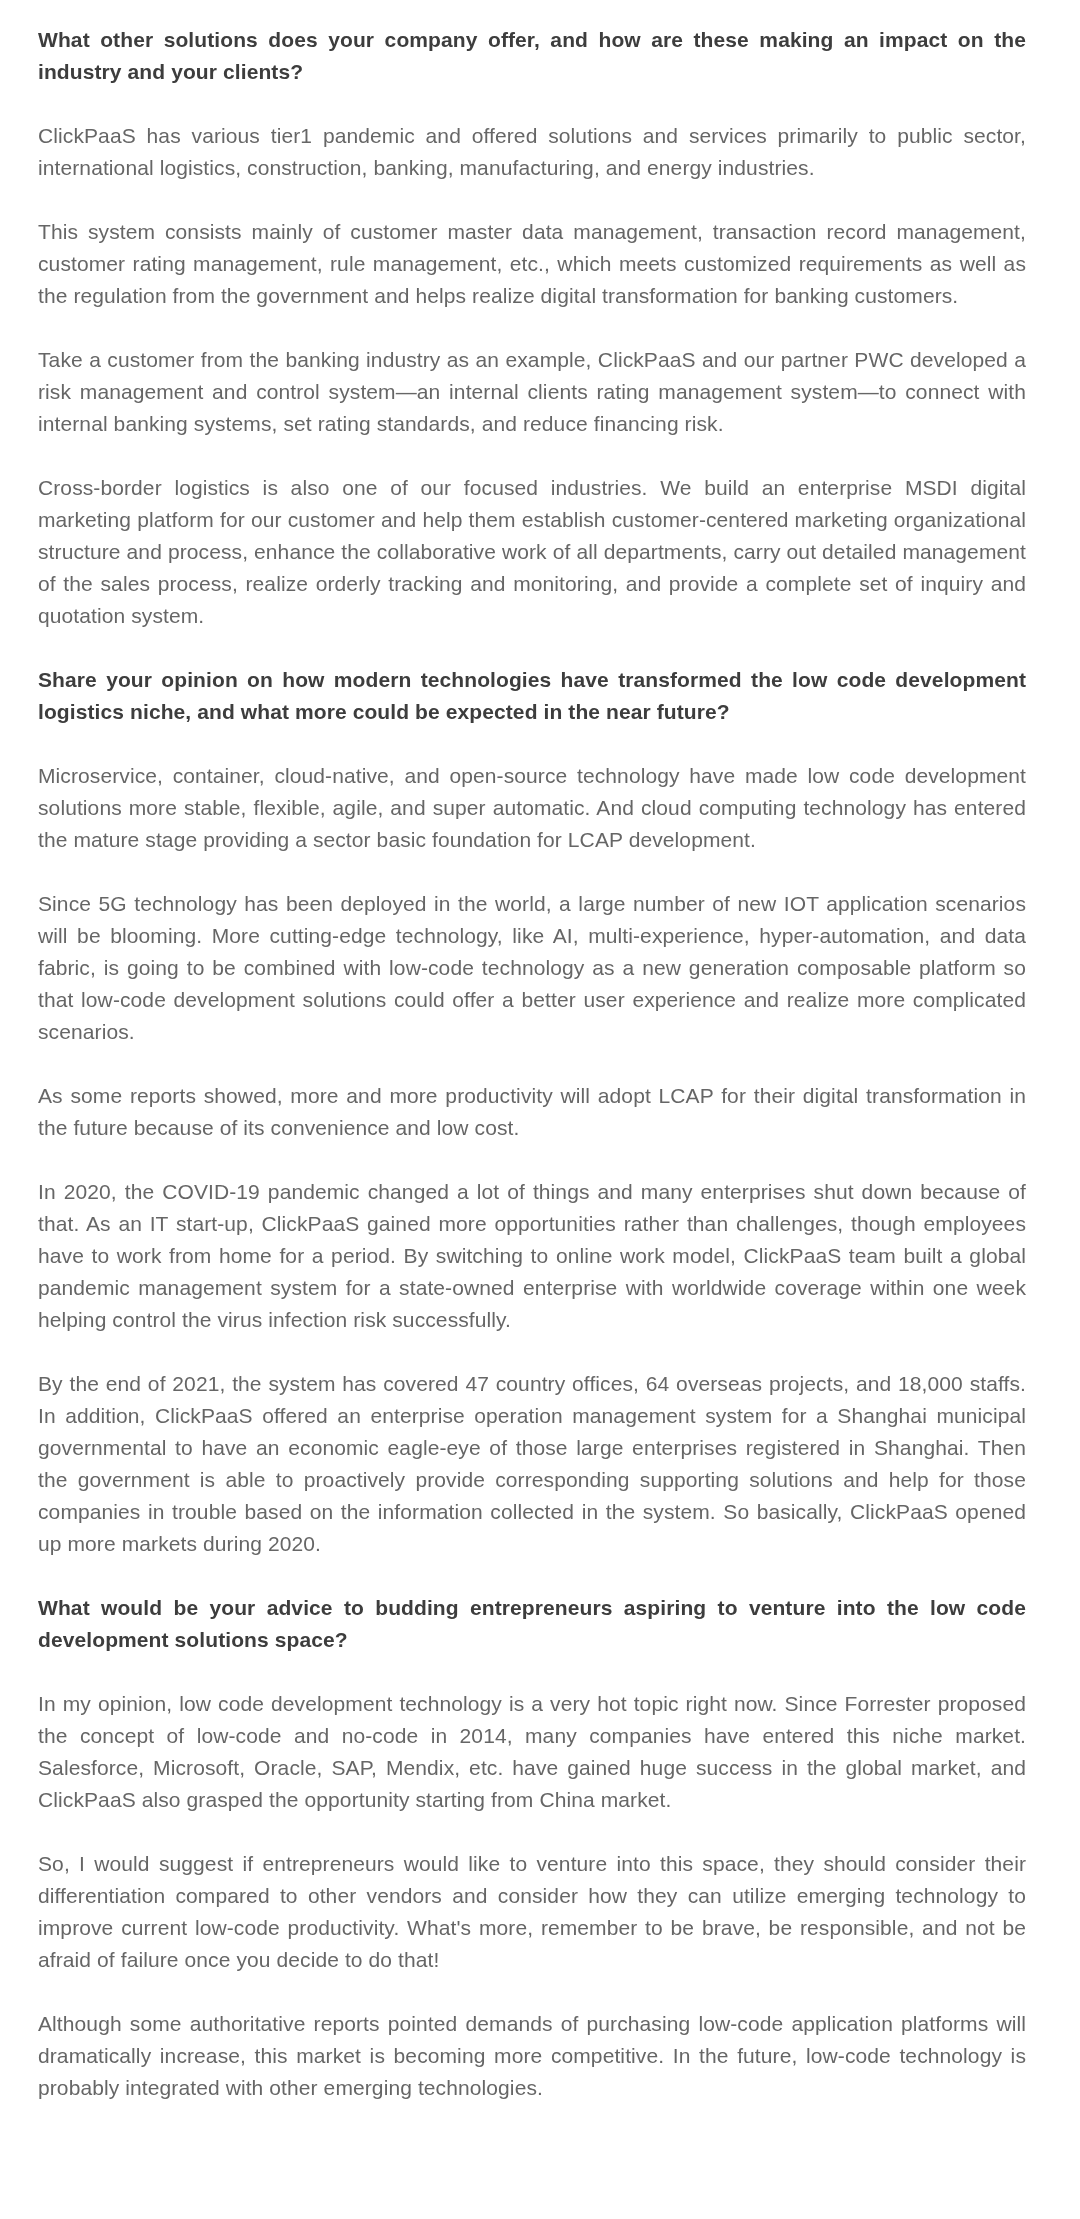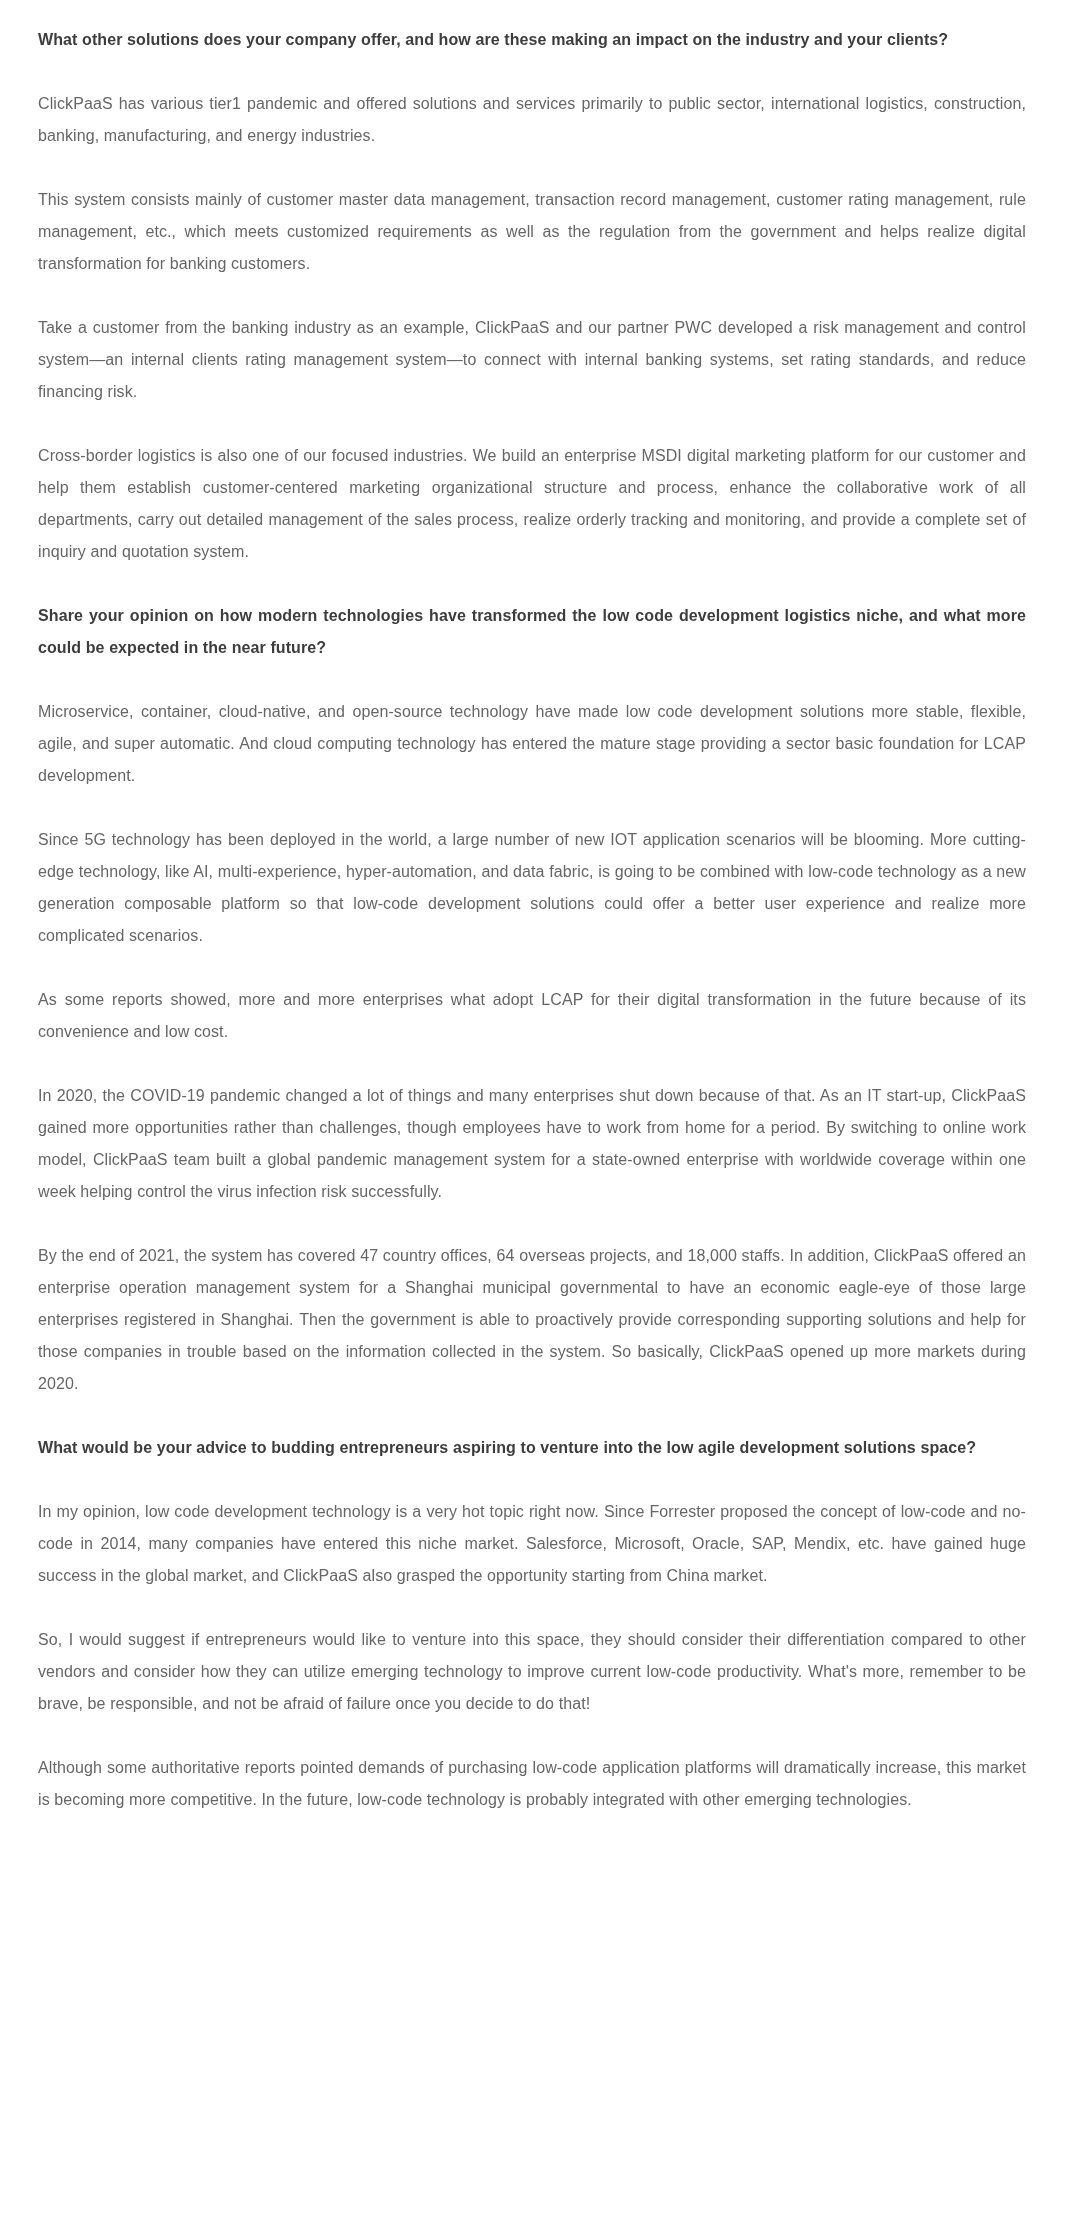--- a/index.html
+++ b/index.html
@@ -12,21 +12,21 @@
     font-family: "Liberation Sans", "DejaVu Sans", sans-serif;
   }
   .article {
     box-sizing: border-box;
     width: 1080px;
     min-height: 2219px;
     padding: 24px 38px 20px 38px;
   }
   .article p {
     margin: 0 16px 32px 0;
-    font-size: 16px;
+    font-size: 21px;
     line-height: 32px;
     text-align: justify;
     letter-spacing: 0.1px;
   }
   .article p:last-child {
     margin-bottom: 0;
   }
   p.question {
     font-weight: 700;
     color: #3d3d3d;
@@ -41,20 +41,20 @@
 
 <div class="article">
   <p class="question">What other solutions does your company offer, and how are these making an impact on the industry and your clients?</p>
   <p class="answer">ClickPaaS has various tier1 pandemic and offered solutions and services primarily to public sector, international logistics, construction, banking, manufacturing, and energy industries.</p>
   <p class="answer">This system consists mainly of customer master data management, transaction record management, customer rating management, rule management, etc., which meets customized requirements as well as the regulation from the government and helps realize digital transformation for banking customers.</p>
   <p class="answer">Take a customer from the banking industry as an example, ClickPaaS and our partner PWC developed a risk management and control system—an internal clients rating management system—to connect with internal banking systems, set rating standards, and reduce financing risk.</p>
   <p class="answer">Cross-border logistics is also one of our focused industries. We build an enterprise MSDI digital marketing platform for our customer and help them establish customer-centered marketing organizational structure and process, enhance the collaborative work of all departments, carry out detailed management of the sales process, realize orderly tracking and monitoring, and provide a complete set of inquiry and quotation system.</p>
   <p class="question">Share your opinion on how modern technologies have transformed the low code development logistics niche, and what more could be expected in the near future?</p>
   <p class="answer">Microservice, container, cloud-native, and open-source technology have made low code development solutions more stable, flexible, agile, and super automatic. And cloud computing technology has entered the mature stage providing a sector basic foundation for LCAP development.</p>
   <p class="answer">Since 5G technology has been deployed in the world, a large number of new IOT application scenarios will be blooming. More cutting-edge technology, like AI, multi-experience, hyper-automation, and data fabric, is going to be combined with low-code technology as a new generation composable platform so that low-code development solutions could offer a better user experience and realize more complicated scenarios.</p>
-  <p class="answer">As some reports showed, more and more enterprises what adopt LCAP for their digital transformation in the future because of its convenience and low cost.</p>
+  <p class="answer">As some reports showed, more and more productivity will adopt LCAP for their digital transformation in the future because of its convenience and low cost.</p>
   <p class="answer">In 2020, the COVID-19 pandemic changed a lot of things and many enterprises shut down because of that. As an IT start-up, ClickPaaS gained more opportunities rather than challenges, though employees have to work from home for a period. By switching to online work model, ClickPaaS team built a global pandemic management system for a state-owned enterprise with worldwide coverage within one week helping control the virus infection risk successfully.</p>
   <p class="answer">By the end of 2021, the system has covered 47 country offices, 64 overseas projects, and 18,000 staffs. In addition, ClickPaaS offered an enterprise operation management system for a Shanghai municipal governmental to have an economic eagle-eye of those large enterprises registered in Shanghai. Then the government is able to proactively provide corresponding supporting solutions and help for those companies in trouble based on the information collected in the system. So basically, ClickPaaS opened up more markets during 2020.</p>
-  <p class="question">What would be your advice to budding entrepreneurs aspiring to venture into the low agile development solutions space?</p>
+  <p class="question">What would be your advice to budding entrepreneurs aspiring to venture into the low code development solutions space?</p>
   <p class="answer">In my opinion, low code development technology is a very hot topic right now. Since Forrester proposed the concept of low-code and no-code in 2014, many companies have entered this niche market. Salesforce, Microsoft, Oracle, SAP, Mendix, etc. have gained huge success in the global market, and ClickPaaS also grasped the opportunity starting from China market.</p>
   <p class="answer">So, I would suggest if entrepreneurs would like to venture into this space, they should consider their differentiation compared to other vendors and consider how they can utilize emerging technology to improve current low-code productivity. What's more, remember to be brave, be responsible, and not be afraid of failure once you decide to do that!</p>
   <p class="answer">Although some authoritative reports pointed demands of purchasing low-code application platforms will dramatically increase, this market is becoming more competitive. In the future, low-code technology is probably integrated with other emerging technologies.</p>
 </div>
 
 </body></html>

